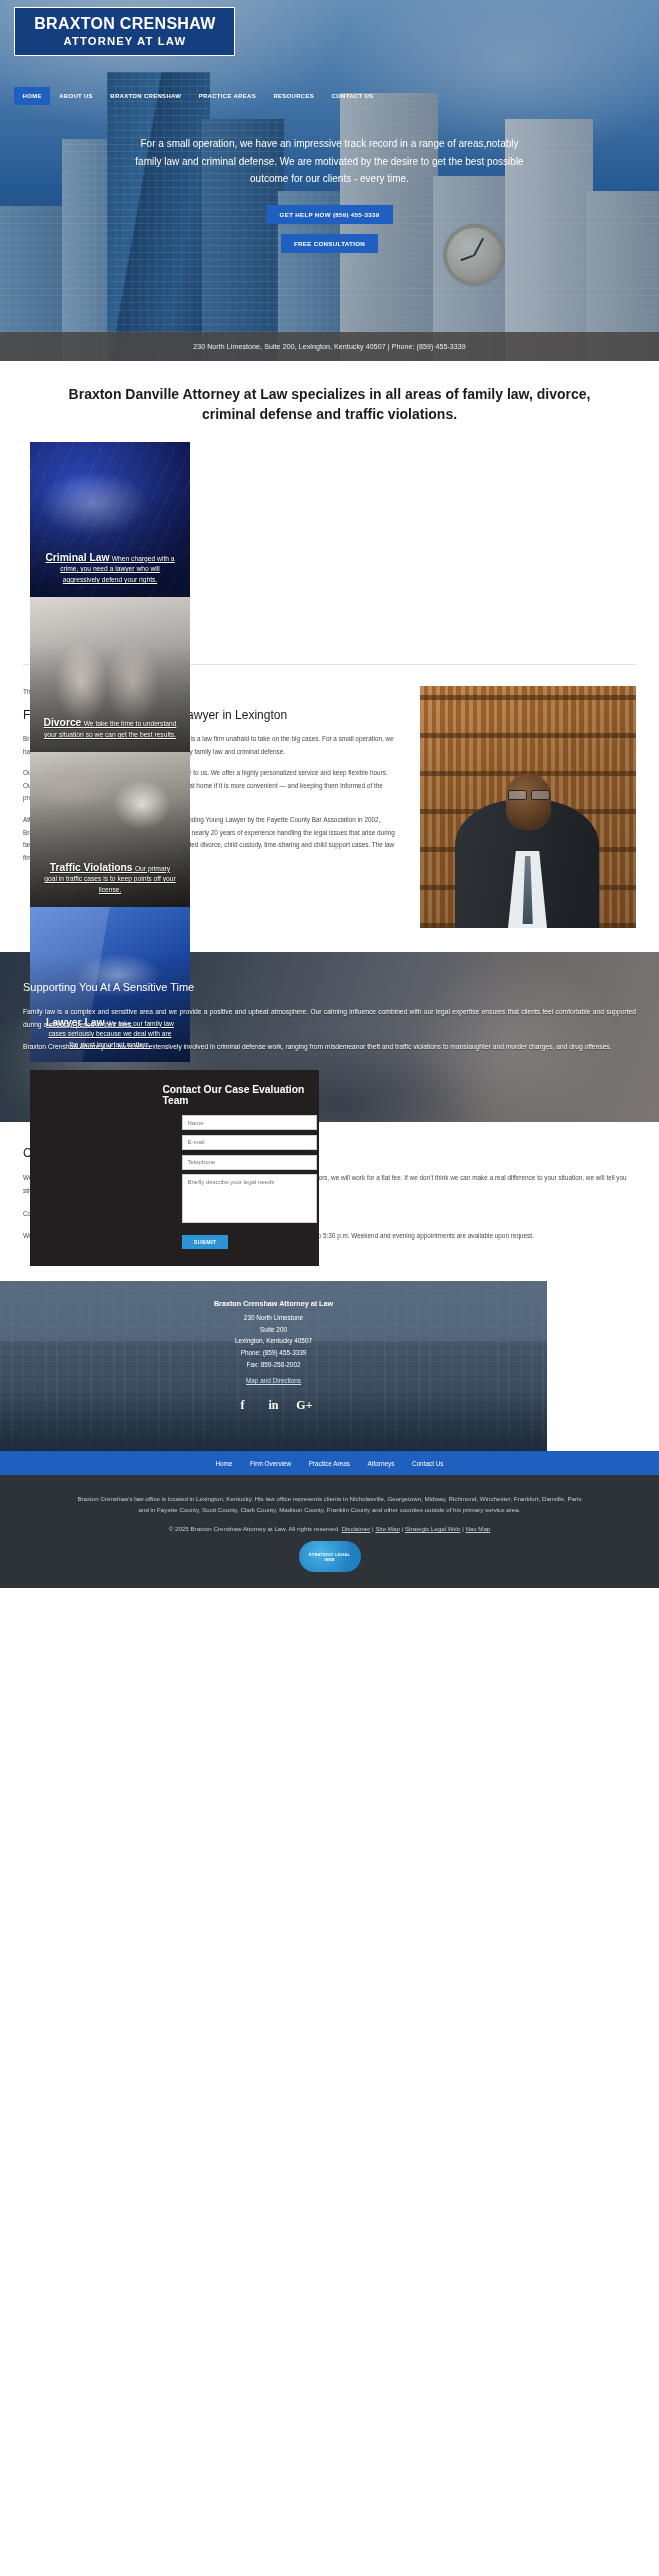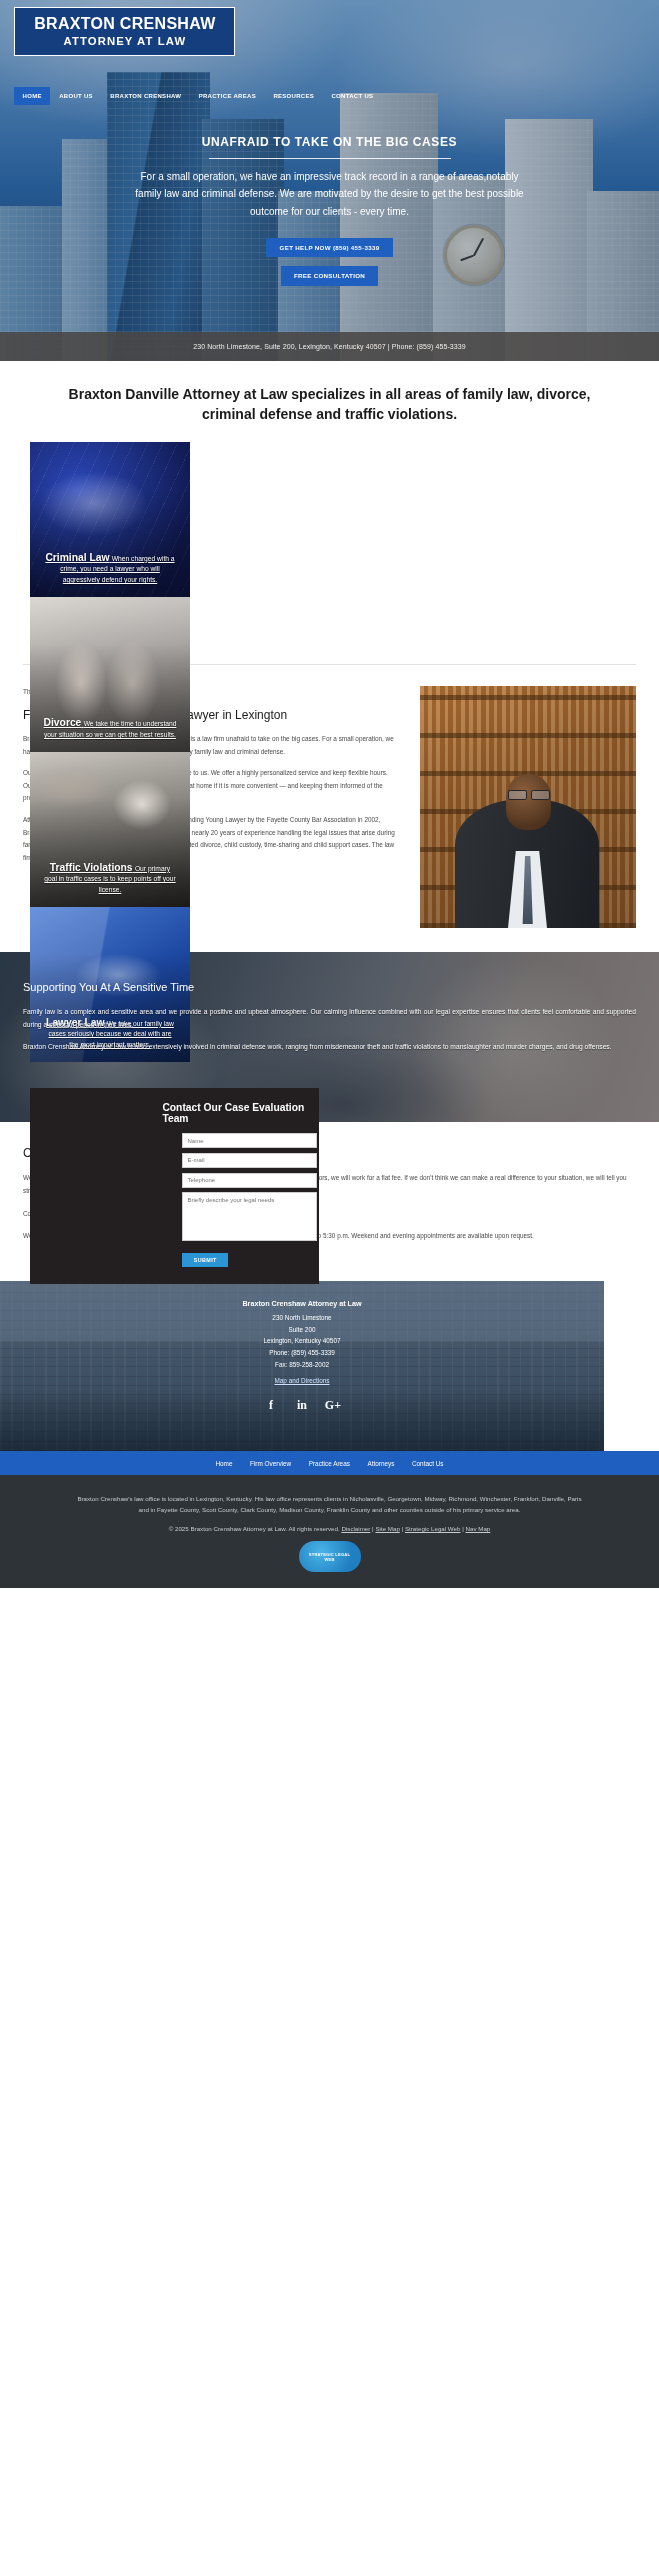--- a/index.html
+++ b/index.html
@@ -191,21 +191,21 @@
   }
   .card-text {
     margin-top: 5.2px; font-size: 6.7px; line-height: 1.6;
     text-shadow: 0 0.5px 1.5px rgba(0,0,0,.7);
   }
 
   .formpanel {
     position: relative; margin-left: 30px;
     width: 289px; background: #231f20; color: #fff;
     padding: 13.4px 14.4px 17.5px 14.4px;
-    top: 641px;
+    top: 623px;
     z-index: 2;
   }
   .formpanel h3 {
     margin: 0 0 9.3px 118px; font-size: 10.3px; font-weight: bold; color: #fff;
   }
   .form-fields { margin-left: 138px; width: 135px; }
   .form-fields input[type="text"] {
     display: block; width: 100%; margin-bottom: 4.6px;
     padding: 3.6px 4.1px; font-size: 6px; color: #555;
     border: 0.5px solid #cfcfcf; background: #fff;
@@ -298,21 +298,21 @@
     text-shadow: 0 0.5px 1px rgba(0,0,0,.55);
   }
 
   
   .contact { padding: 24px 23px 28px; }
   .contact h3 { margin: 0 0 12.4px; font-size: 12px; font-weight: normal; color: #1b1b1b; }
   .contact p { margin: 0 0 10.3px; font-size: 6.4px; line-height: 1.95; color: #4a4a4a; }
 
   
   .footband {
-    position: relative; width: 604px; height: 170px; overflow: hidden;
+    position: relative; width: 547px; height: 170px; overflow: hidden;
     background: linear-gradient(180deg, #7e8fa2 0%, #5f7488 45%, #3f5468 100%);
     color: #fff;
   }
   .footband::before {
     content: ""; position: absolute; inset: 0;
     background:
       linear-gradient(180deg, rgba(150,175,200,.55) 0 35%, rgba(0,0,0,0) 36%),
       repeating-linear-gradient(90deg, rgba(255,255,255,.10) 0 1.5px, rgba(0,0,0,0) 1.5px 11.3px),
       repeating-linear-gradient(0deg, rgba(0,0,0,.14) 0 1px, rgba(0,0,0,0) 1px 9.3px);
   }
@@ -381,21 +381,20 @@
   <nav class="nav">
     <a href="#" class="active">HOME</a>
     <a href="#">ABOUT US</a>
     <a href="#">BRAXTON CRENSHAW</a>
     <a href="#">PRACTICE AREAS</a>
     <a href="#">RESOURCES</a>
     <a href="#">CONTACT US</a>
   </nav>
 
   <div class="hero-content">
-    <div class="hero-headline">UNAFRAID TO TAKE ON THE BIG CASES</div>
     <div class="hero-sub">For a small operation, we have an impressive track record in a range of areas,notably family law and criminal defense. We are motivated by the desire to get the best possible outcome for our clients - every time.</div>
     <div class="hero-btns">
       <a href="#" class="btn-blue">GET HELP NOW (859) 455-3339</a>
       <a href="#" class="btn-blue">FREE CONSULTATION</a>
     </div>
   </div>
 
   <div class="addressbar">230 North Limestone, Suite 200, Lexington, Kentucky 40507  |  Phone: (859) 455-3339</div>
 </section>
 

